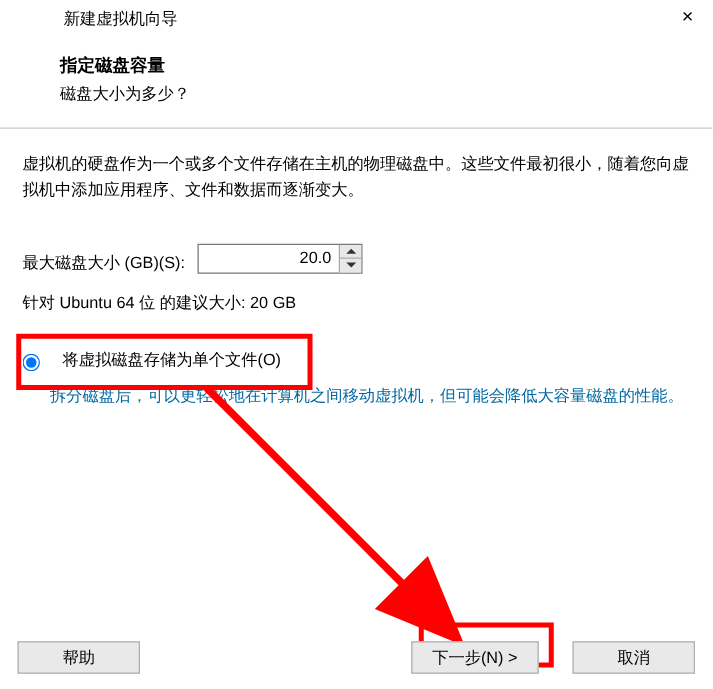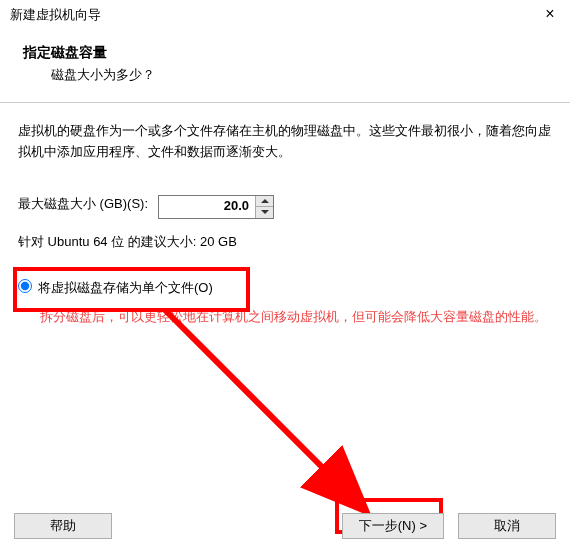--- a/index.html
+++ b/index.html
@@ -11,48 +11,48 @@
   color: #000;
   position: relative;
   overflow: hidden;
 }
 .titlebar {
   height: 30px;
   display: flex;
   align-items: center;
   padding: 0 10px;
   background: #fff;
+  margin-left: 41px;
 }
 .titlebar .title { flex: 1; font-size: 13px; }
 .titlebar .close {
   width: 20px; height: 20px;
   font-family: Arial, sans-serif;
   font-size: 16px;
   text-align: center;
   line-height: 18px;
   cursor: pointer;
 }
 .header-section {
-  padding: 14px 0 14px 23px;
+  padding: 14px 0 14px 48px;
 }
 .header-title { font-weight: bold; font-size: 14px; }
-.header-sub { margin-left: 28px; margin-top: 4px; font-size: 13px; }
+.header-sub { margin-top: 4px; font-size: 13px; }
 .divider { border-top: 1px solid #ccc; margin-top: 4px; }
 .body-area { padding: 18px 18px 0 18px; }
 .desc { line-height: 1.6; margin-bottom: 32px; }
 .size-row {
-  display: flex; align-items: flex-start; gap: 10px; margin-bottom: 14px;
+  display: flex; align-items: flex-end; gap: 10px; margin-bottom: 14px;
 }
 .spinner-box {
   display: inline-flex;
   border: 1px solid #777;
   height: 24px;
-  width: 116px;
+  width: 132px;
   background: #fff;
-  font-weight: bold;
 }
 .spinner-box .val {
   flex: 1;
   text-align: right;
   padding: 2px 6px;
   font-size: 13px;
 }
 .spinner-arrows {
   width: 18px;
   display: flex;
@@ -65,26 +65,26 @@
 }
 .spinner-arrows div + div { border-top: 1px solid #aaa; }
 .arrow-up, .arrow-down {
   width: 0; height: 0; border-left: 4px solid transparent; border-right: 4px solid transparent;
 }
 .arrow-up { border-bottom: 4px solid #333; }
 .arrow-down { border-top: 4px solid #333; }
 .recommend { margin-bottom: 28px; }
 .opt-group { }
 .opt-row {
-  display: flex; align-items: flex-start; gap: 6px; margin-bottom: 10px;
+  display: flex; align-items: flex-end; gap: 18px; margin-bottom: 10px;
 }
 .opt-row input[type=radio] { width: 14px; height: 14px; }
 .opt-row label { }
 .opt-desc {
-  margin-left: 22px; line-height: 1.6; color: #ef4444;
+  margin-left: 22px; line-height: 1.6; color: #0369a1;
 }
 .highlight-box-1 {
   position: absolute;
   left: 13px; top: 267px;
   width: 237px; height: 45px;
   border: 4px solid #f00;
   pointer-events: none;
 }
 .highlight-box-2 {
   position: absolute;
@@ -174,14 +174,14 @@
       <polygon points="0,0 12,5 0,10" fill="#f00"></polygon>
     </marker>
   </defs>
   <line x1="15" y1="12" x2="205" y2="202" stroke="#f00" stroke-width="6" marker-end="url(#ah)"></line>
 </svg>
 
 <div class="btnbar">
   <button class="btn">帮助</button>
   <span class="spacer"></span>
   <button class="btn">下一步(N) &gt;</button>
-  <button class="btn" style="margin-left:14px">取消</button>
+  <button class="btn" style="margin-left:27px">取消</button>
 </div>
 
 </body></html>

